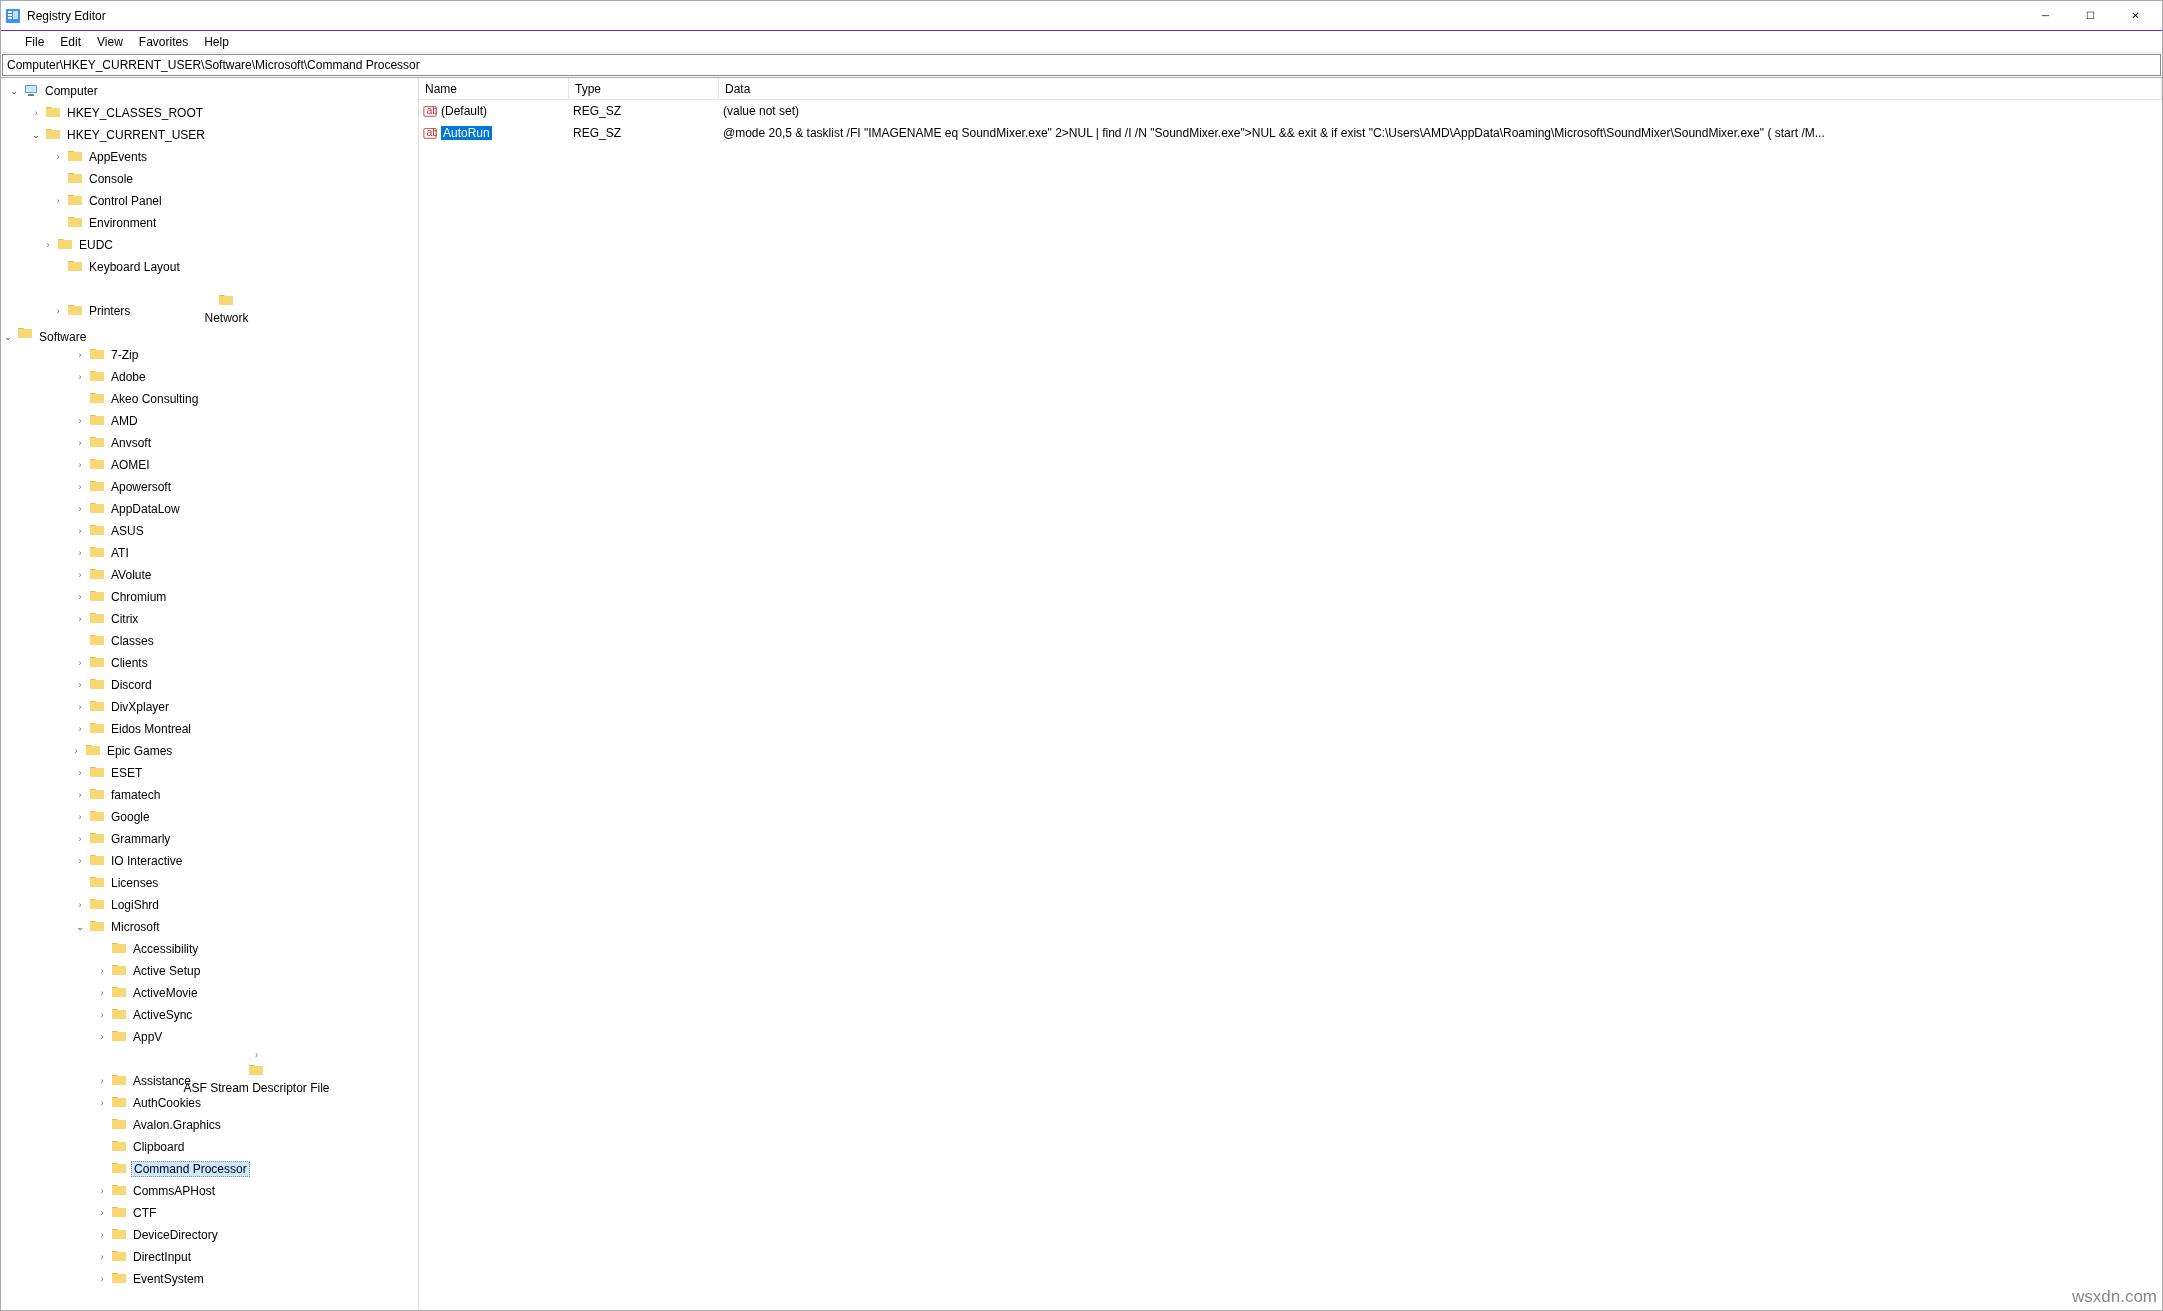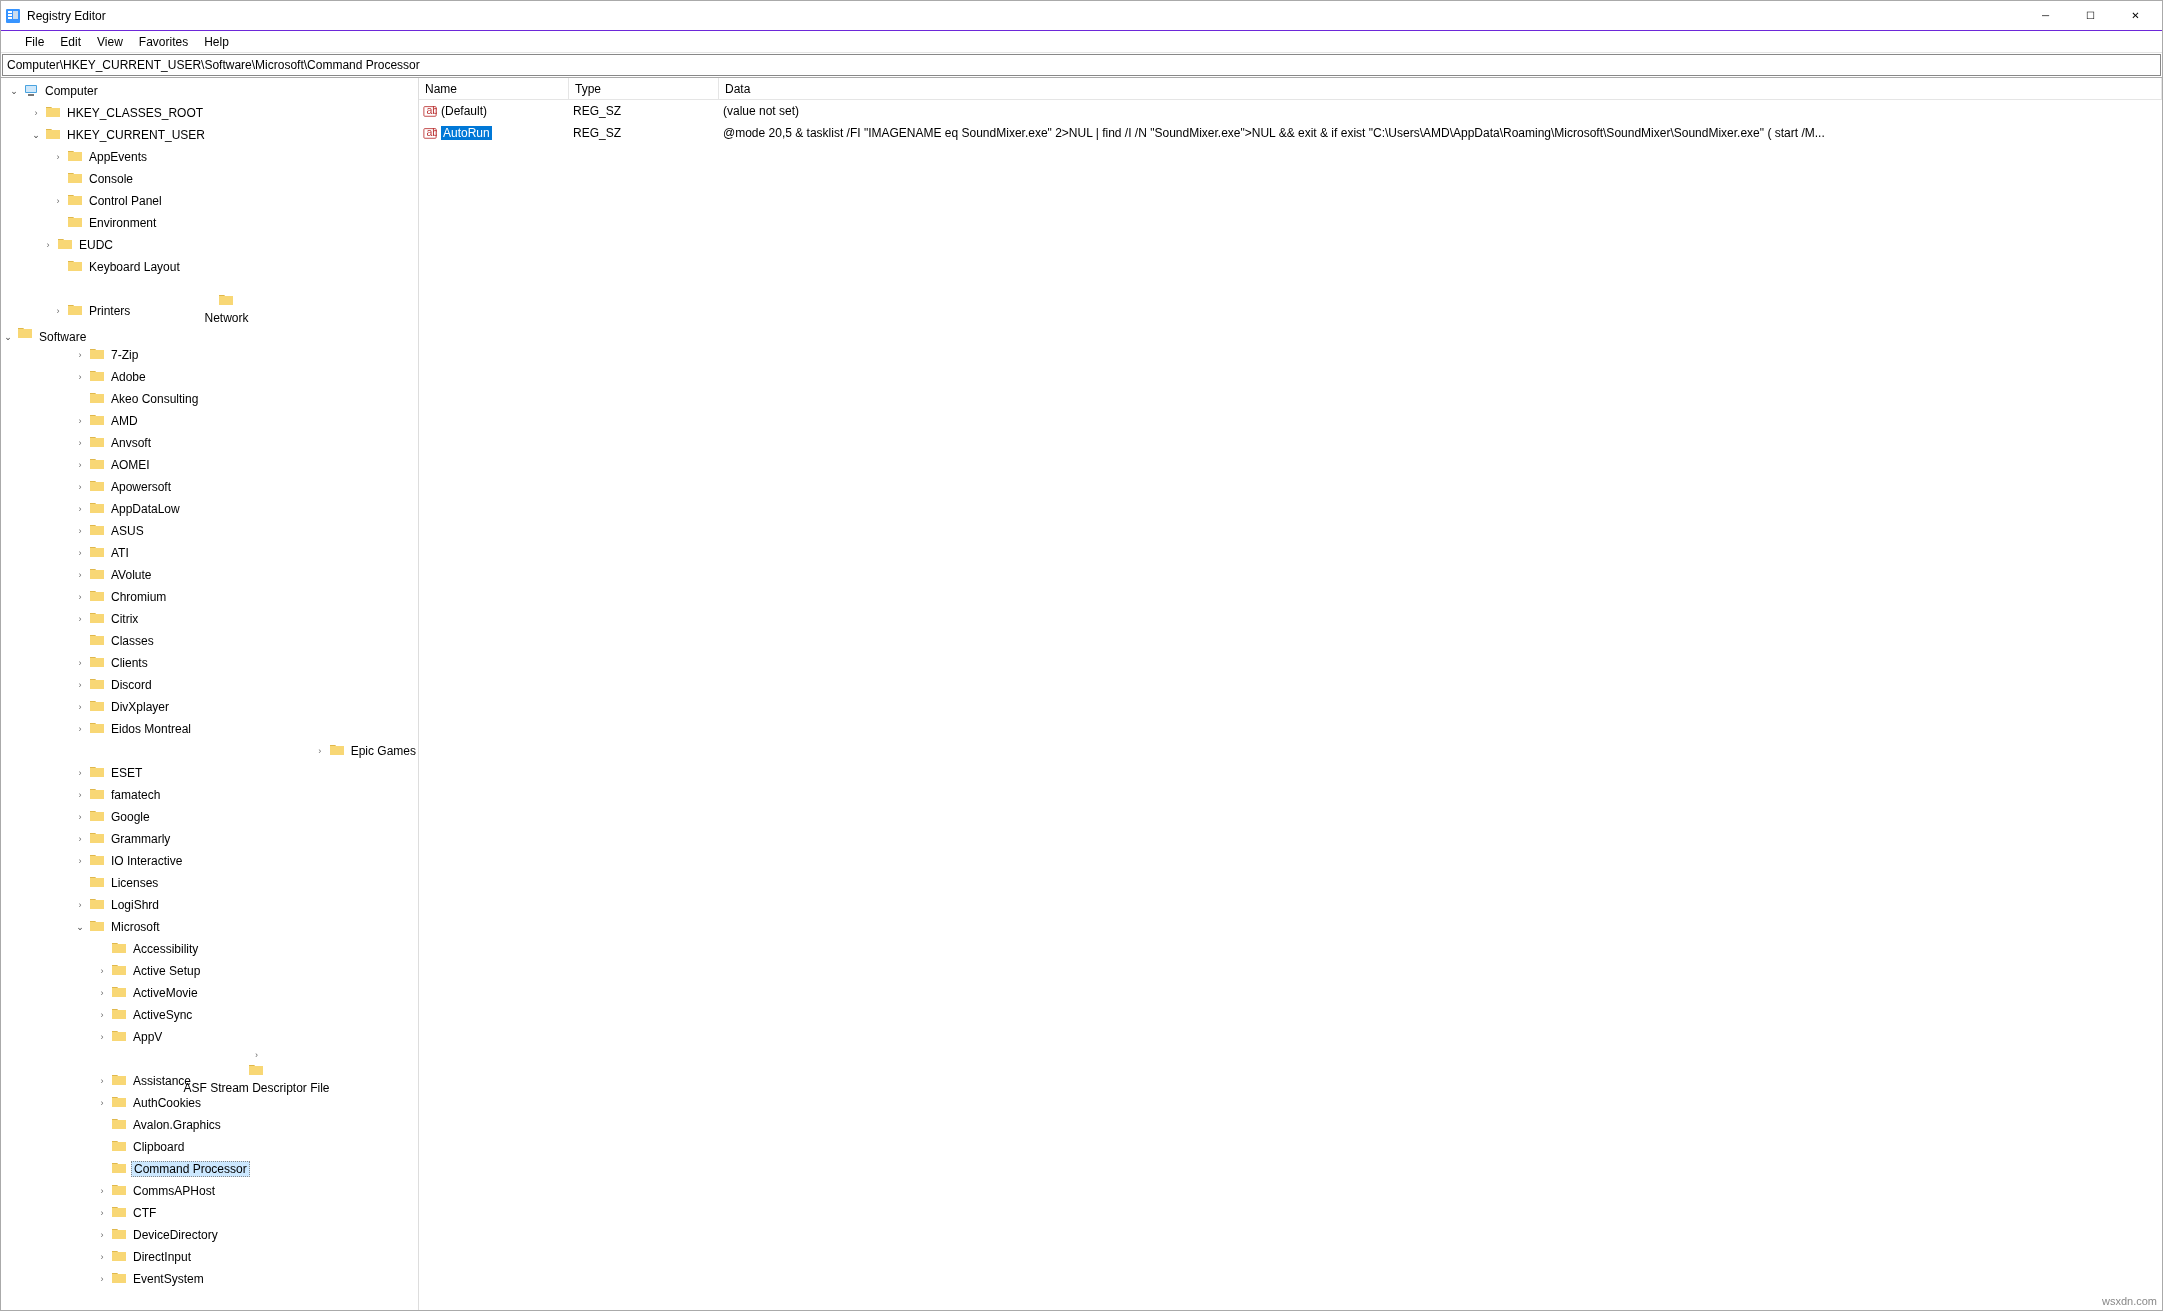--- a/index.html
+++ b/index.html
@@ -29,21 +29,21 @@
 .name-sel { background: #0078d7; color: #fff; padding: 0 2px; }
 .val-icon { width: 14px; height: 14px; flex-shrink: 0; }
 .tree-row { display: flex; align-items: center; height: 22px; white-space: nowrap; cursor: default; }
 .tree-chevron { width: 14px; height: 14px; display: flex; align-items: center; justify-content: center; font-size: 9px; color: #666; flex-shrink: 0; }
 .tree-chevron.expanded:before { content: "⌄"; color: #404040; }
 .tree-chevron.collapsed:before { content: "›"; }
 .tree-chevron.none:before { content: ""; }
 .tree-icon { width: 16px; height: 16px; margin: 0 4px 0 2px; flex-shrink: 0; }
 .tree-label { padding: 0 2px; }
 .tree-label.selected { background: #cce8ff; border: 1px dotted #888; }
-.watermark { position: absolute; bottom: 4px; right: 6px; font-size: 11px; color: #888; }
+.watermark { position: absolute; bottom: 4px; right: 6px; font-size: 17px; color: #888; }
 ::-webkit-scrollbar { width: 17px; height: 17px; }
 ::-webkit-scrollbar-track { background: #f0f0f0; }
 ::-webkit-scrollbar-thumb { background: #c1c1c1; }
 ::-webkit-scrollbar-button { background: #f0f0f0; height: 17px; display: block; }
 </style>
 </head>
 <body>
 
 <div class="window">
 
@@ -311,21 +311,21 @@
           <span class="tree-label">DivXplayer</span>
         </div>
         <div class="tree-row" style="padding-left: 72px;">
           <span class="tree-chevron collapsed"></span>
           <span><svg class="tree-icon" viewBox="0 0 16 16">
               <path d="M1 3h5l1 1h8v9H1z" fill="#f8d775"></path>
               <path d="M1 3h5l1 1H1z" fill="#e0b84c"></path>
             </svg></span>
           <span class="tree-label">Eidos Montreal</span>
         </div>
-        <div class="tree-row" style="padding-left: 52px; justify-content: flex-end;">
+        <div class="tree-row" style="padding-left: 68px;">
           <span class="tree-chevron collapsed"></span>
           <span><svg class="tree-icon" viewBox="0 0 16 16">
               <path d="M1 3h5l1 1h8v9H1z" fill="#f8d775"></path>
               <path d="M1 3h5l1 1H1z" fill="#e0b84c"></path>
             </svg></span>
           <span class="tree-label">Epic Games</span>
         </div>
         <div class="tree-row" style="padding-left: 72px;">
           <span class="tree-chevron collapsed"></span>
           <span><svg class="tree-icon" viewBox="0 0 16 16">

